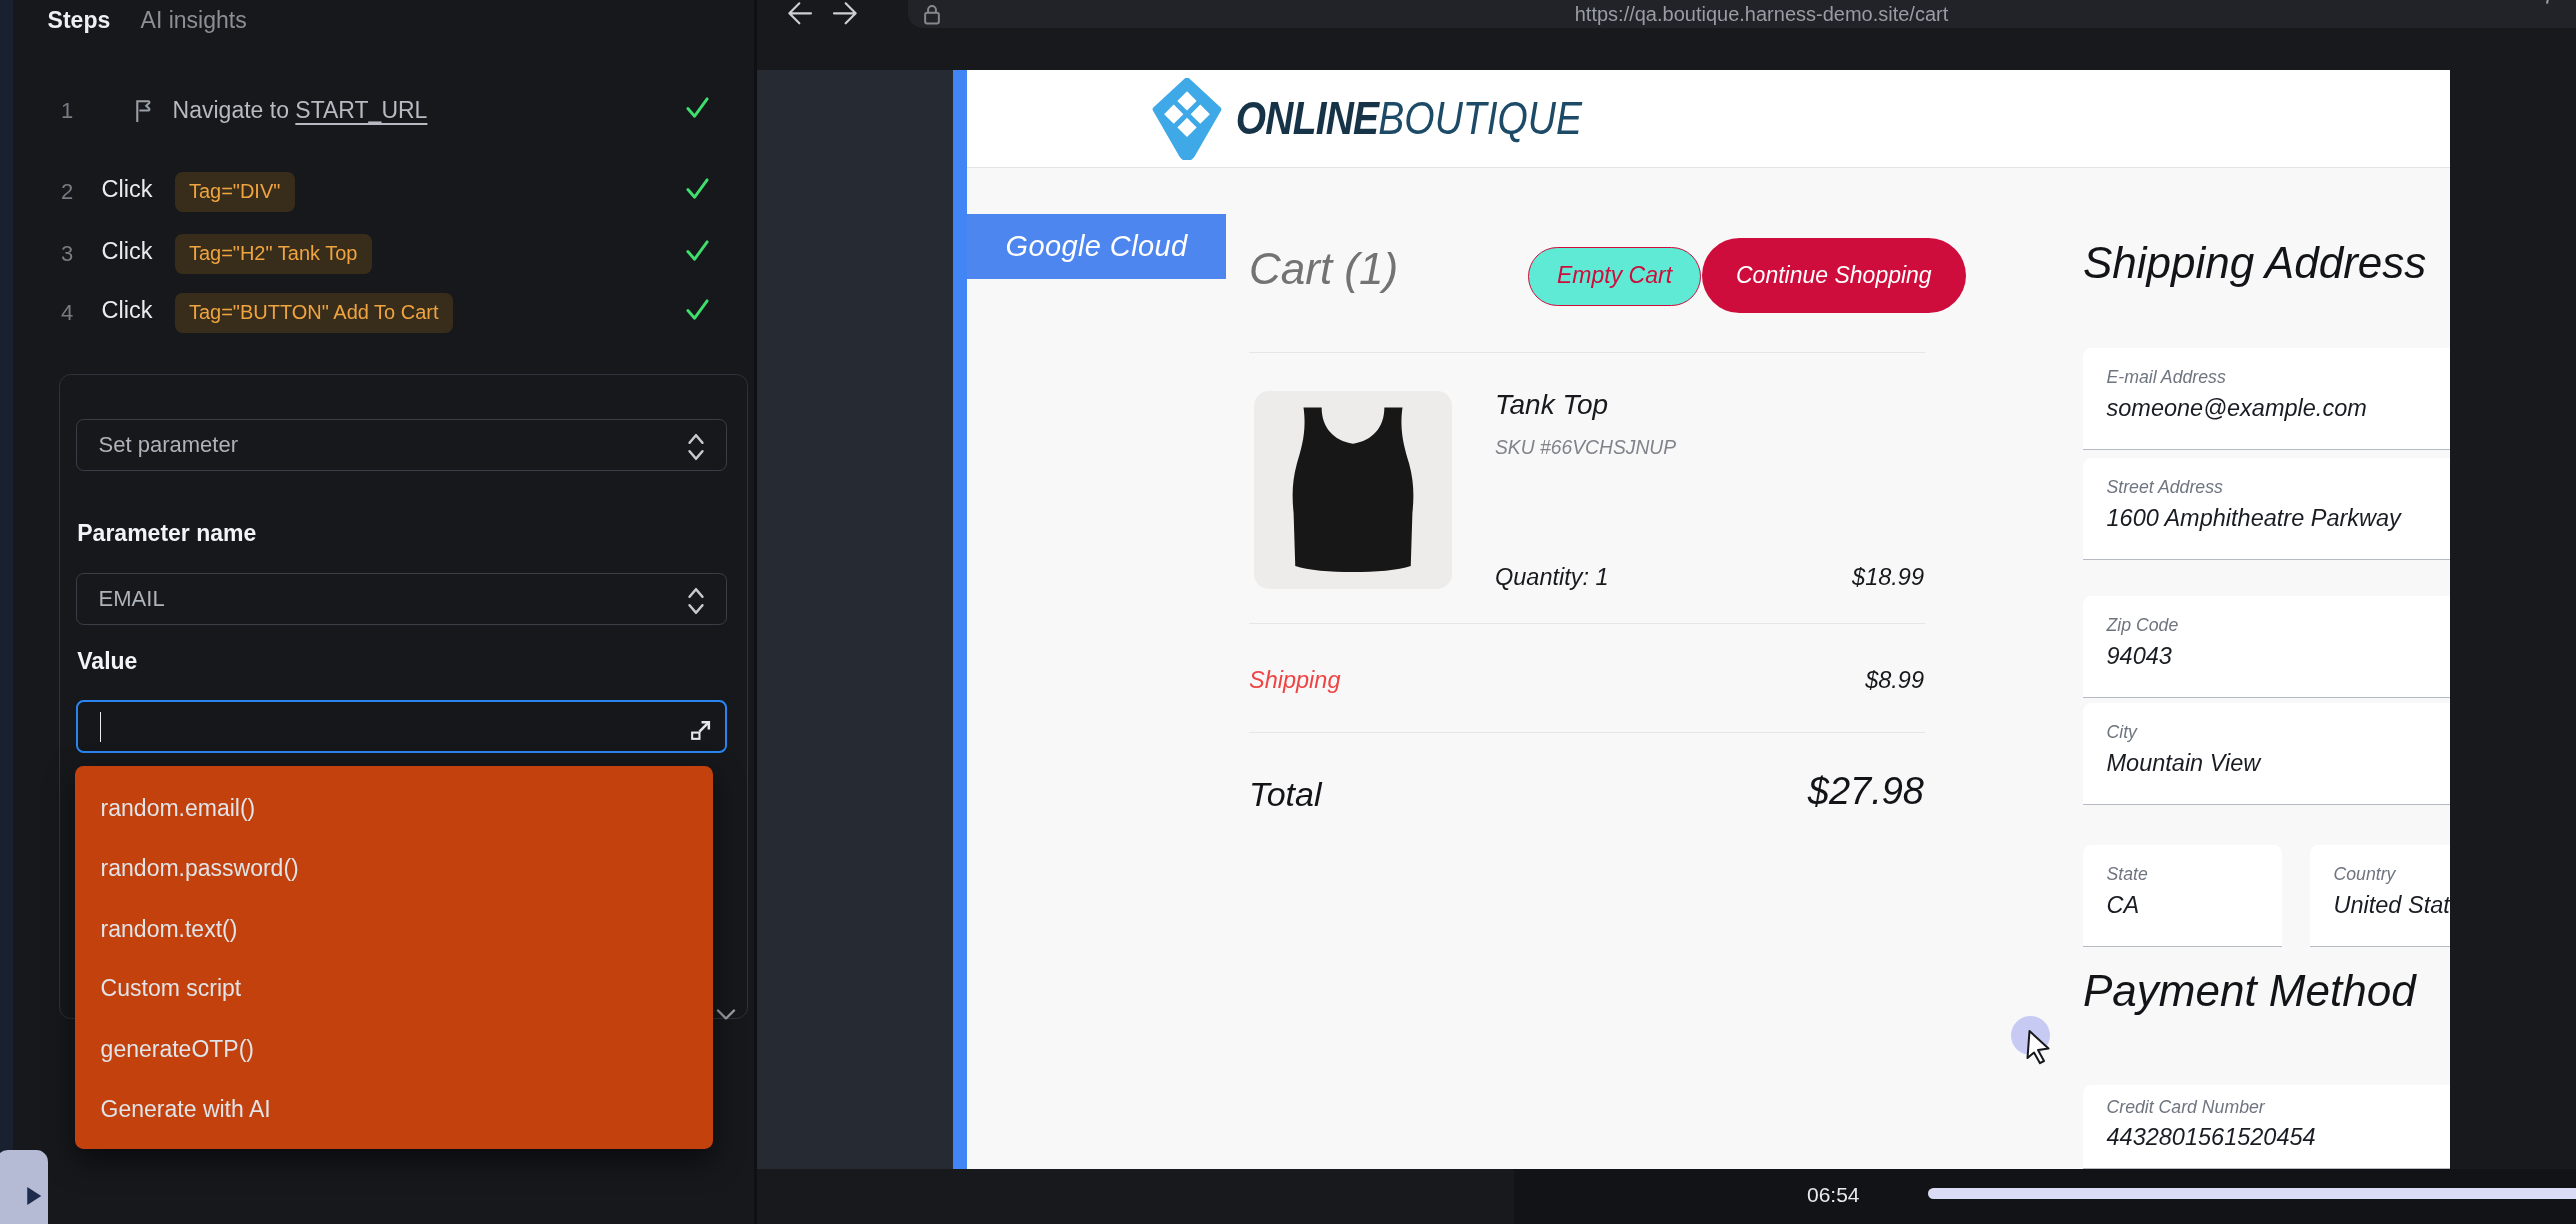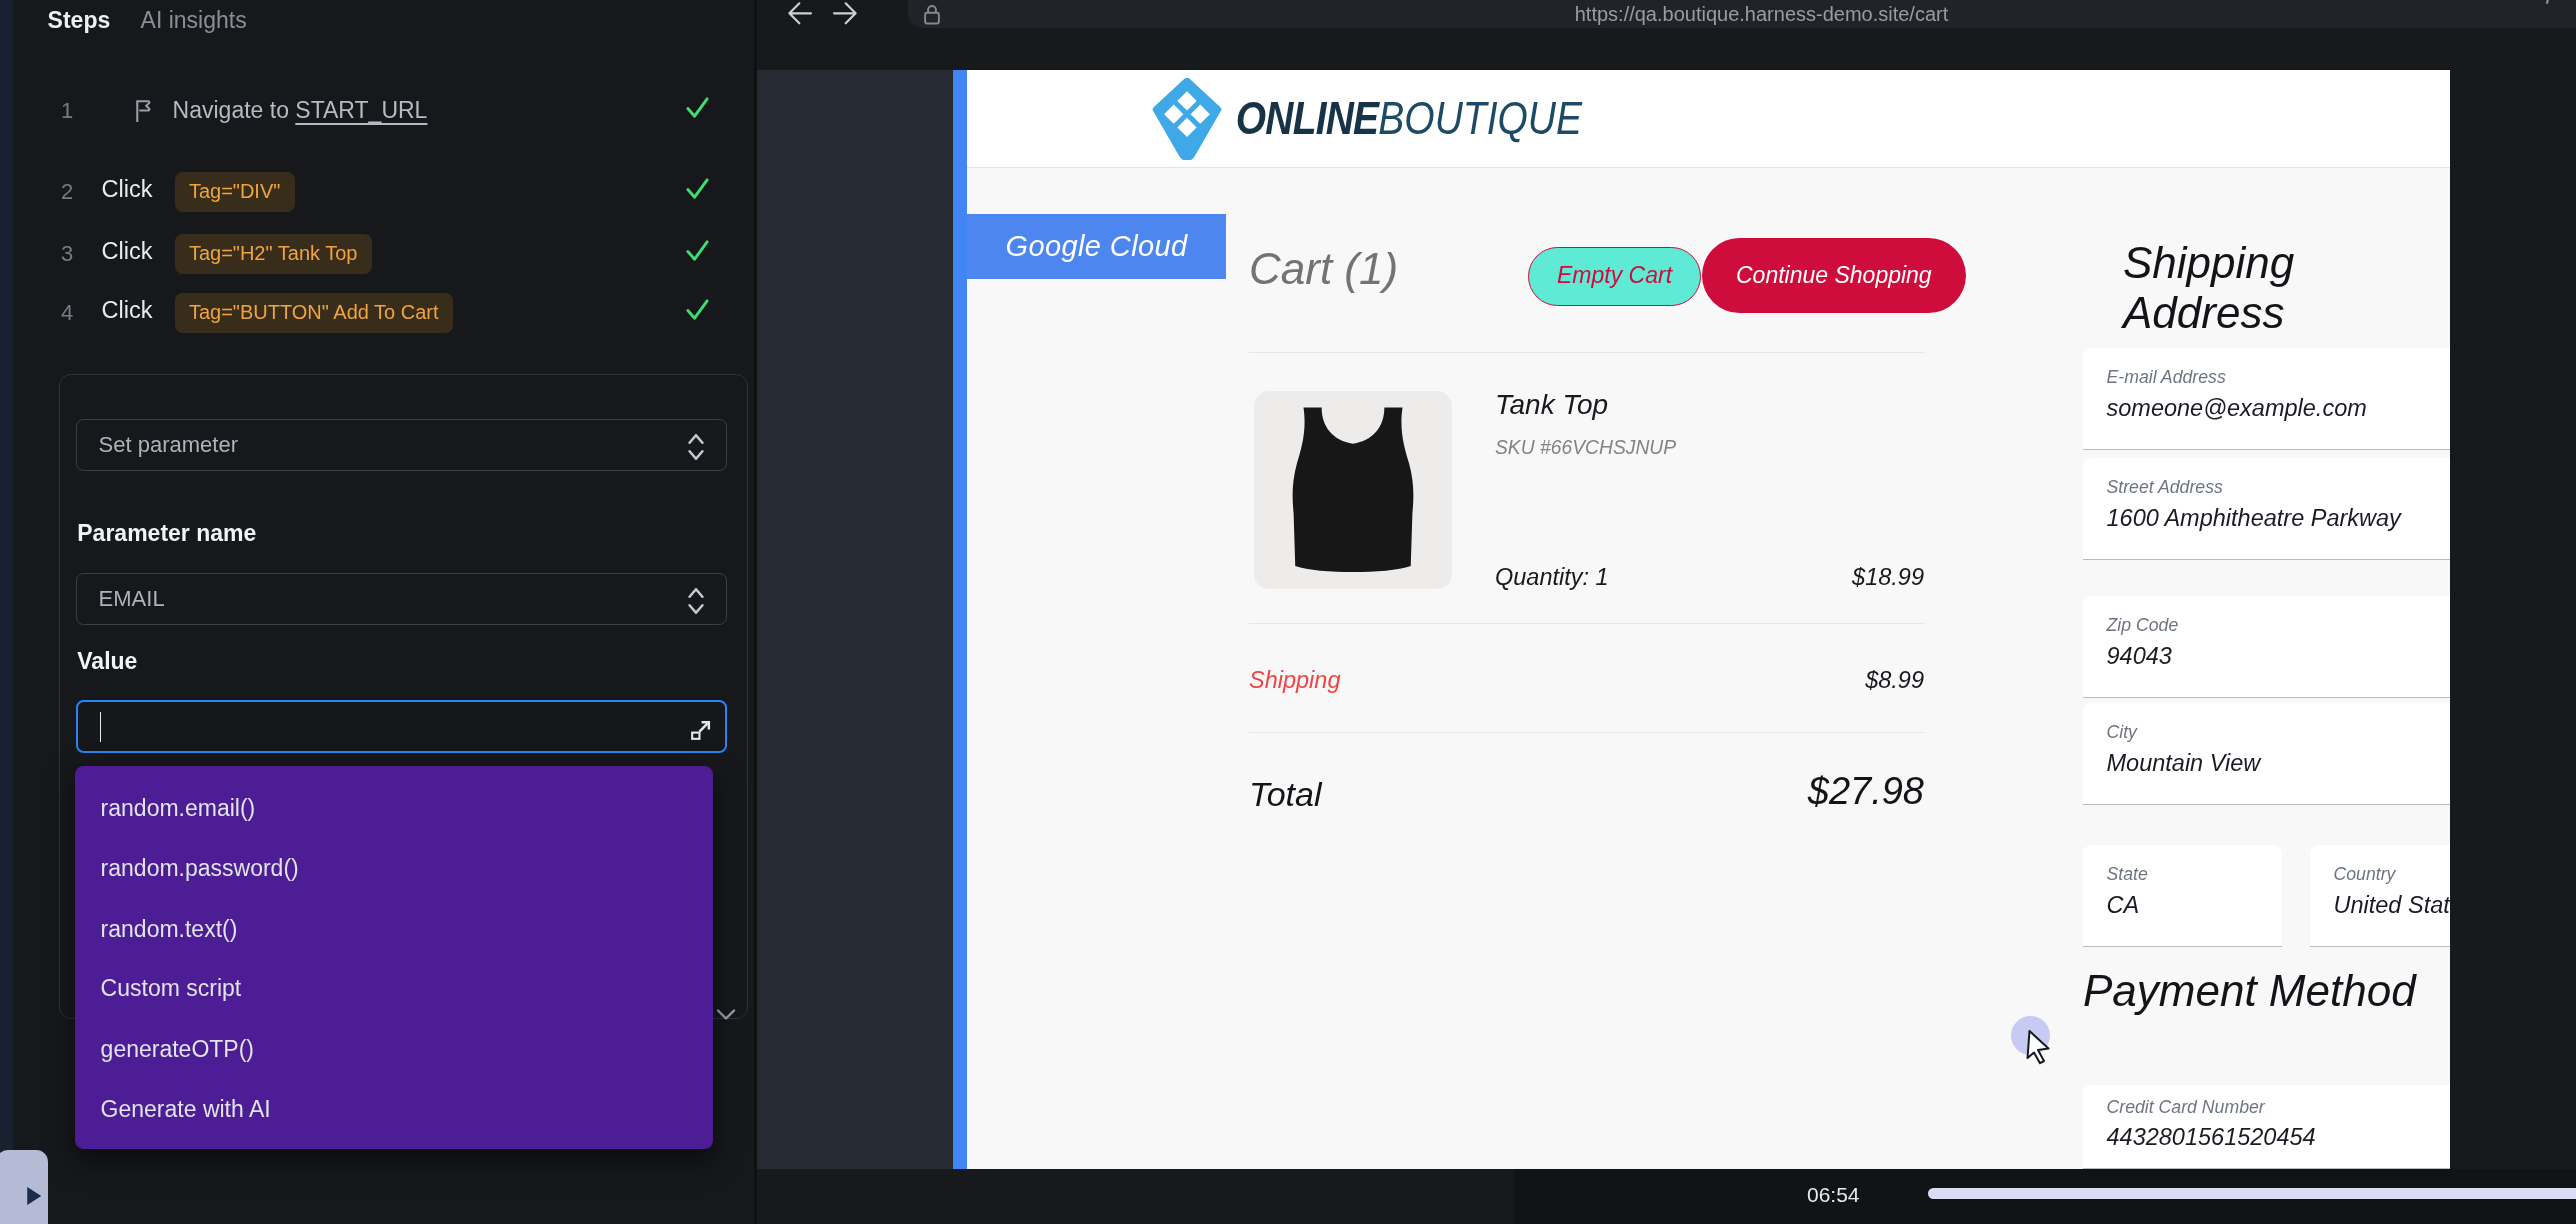--- a/index.html
+++ b/index.html
@@ -32,21 +32,21 @@
   .updown { position:absolute; right:18.5px; top:11.8px; }
   .card-label { position:absolute; left:17.7px; font-size:23px; font-weight:700; color:#f3f4f6; }
   #label-param { top:145px; }
   #label-value { top:273px; }
   #value-input { position:absolute; left:16px; top:325px; width:651px; height:53px; border:2.5px solid #2a85f0; border-radius:7.6px; background:#15171b; }
   #caret { position:absolute; left:22px; top:10px; width:1.7px; height:30px; background:#e8eaed; }
   #expand-ico { position:absolute; right:11.8px; bottom:7.6px; }
   #card-chevron { position:absolute; right:10px; top:631px; }
 
   
-  #dropdown { position:absolute; left:62px; top:766px; width:638px; height:383px; background:#4c1d95; border-radius:8.4px; box-shadow:0 11.8px 29px rgba(0,0,0,.55); z-index:5; }
+  #dropdown { position:absolute; left:62px; top:766px; width:638px; height:383px; background:#c2410c; border-radius:8.4px; box-shadow:0 11.8px 29px rgba(0,0,0,.55); z-index:5; }
   .dd-item { position:absolute; left:26px; height:34px; font-size:23px; color:#e1e4e8; white-space:nowrap; }
 
   
   #play-btn { position:absolute; left:-17px; top:1150px; width:52px; height:94px; background:#b5bbd5; border-radius:11.8px; z-index:6; }
 
   
   #browser { position:absolute; left:757px; top:0; width:1819px; height:1224px; background:#17191d; }
   #url-bar { position:absolute; left:151px; top:-27px; width:1707px; height:55px; background:#212329; border-radius:15px; }
   #url-text { position:absolute; left:0; right:0; top:30px; text-align:center; font-size:20px; color:#989ca3; }
   .nav-arrow { position:absolute; top:-6.7px; }
@@ -81,21 +81,21 @@
   #item-qty { left:528px; top:494px; font-size:23.5px; color:#17191d; }
   #item-price { left:789px; top:494px; width:168px; text-align:right; font-size:23.5px; color:#17191d; }
   #div2 { left:282px; top:553px; width:676px; }
   #ship-label { left:282px; top:597px; font-size:23.5px; color:#ef4444; }
   #ship-value { left:789px; top:597px; width:168px; text-align:right; font-size:23.5px; color:#17191d; }
   #div3 { left:282px; top:662px; width:676px; }
   #total-label { left:282px; top:705px; font-size:34px; color:#121418; }
   #total-value { left:705px; top:700px; width:252px; text-align:right; font-size:38px; color:#121418; }
 
   
-  #ship-title { left:1116px; top:168px; font-size:44px; font-weight:500; color:#121418;margin-left:40px; }
+  #ship-title { left:1116px; top:168px; font-size:44px; font-weight:500; color:#121418; }
   .fieldcard { position:absolute; background:#fff; border-radius:8.4px 8.4px 0 0; border-bottom:1.7px solid #b6bac2; }
   .f-label { position:absolute; left:23.5px; top:18.5px; font-size:17.7px; color:#6e7580; }
   .f-value { position:absolute; left:23.5px; top:47px; font-size:23.5px; color:#191c22; }
   #f-email  { left:1116px; top:278px; width:504px; height:102px; }
   #f-street { left:1116px; top:388px; width:504px; height:102px; }
   #f-zip    { left:1116px; top:526px; width:504px; height:102px; }
   #f-city   { left:1116px; top:633px; width:504px; height:102px; }
   #f-state  { left:1116px; top:775px; width:199px; height:102px; }
   #f-country{ left:1343px; top:775px; width:277px; height:102px; }
   #pay-title { left:1116px; top:896px; font-size:44px; font-weight:500; color:#121418; }

